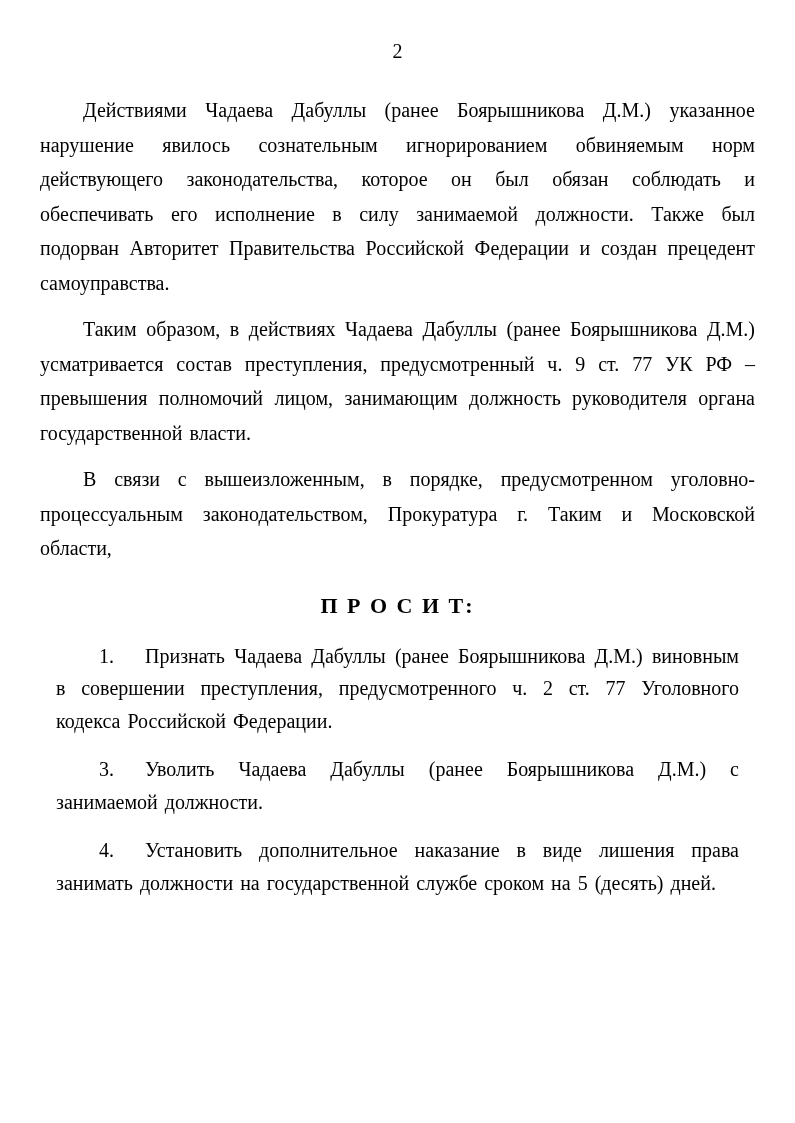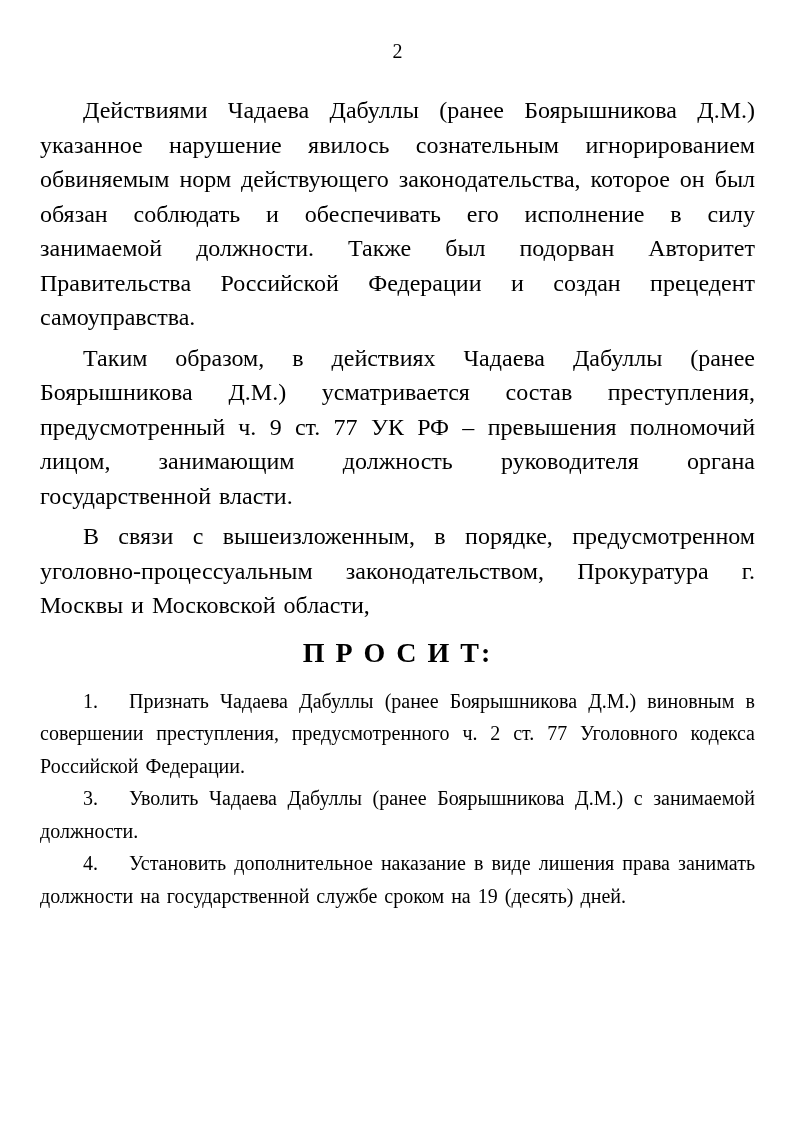--- a/index.html
+++ b/index.html
@@ -21,64 +21,64 @@
     padding: 40px 40px 0 40px;
     background: #ffffff;
   }
   .page-number {
     text-align: center;
     font-size: 20px;
     line-height: 22px;
     margin: 0 0 31px 0;
   }
   .para {
-    font-size: 24px;
+    font-size: 20px;
     line-height: 34.5px;
     text-align: justify;
     text-indent: 43px;
-    margin: 0 0 6px 0;
+    margin: 12px 0 6px 0;
     word-spacing: 2px;
   }
   .heading {
-    font-size: 28px;
+    font-size: 22px;
     line-height: 36px;
     font-weight: bold;
     text-align: center;
     letter-spacing: 2px;
-    margin: 12px 0 14px 0;
+    margin: 22px 0 14px 0;
   }
   .req-item {
     font-size: 20px;
     line-height: 32.5px;
     text-align: justify;
     text-indent: 43px;
-    margin: 0;
+    margin: 16px;
     word-spacing: 2px;
   }
   .req-num {
     display: inline-block;
     width: 46px;
     text-indent: 0;
   }
 </style>
 </head>
 <body>
 
 <div class="page">
 
   <div class="page-number">2</div>
 
   <p class="para">Действиями Чадаева Дабуллы (ранее Боярышникова Д.М.) указанное нарушение явилось сознательным игнорированием обвиняемым норм действующего законодательства, которое он был обязан соблюдать и обеспечивать его исполнение в силу занимаемой должности. Также был подорван Авторитет Правительства Российской Федерации и создан прецедент самоуправства.</p>
 
   <p class="para">Таким образом, в действиях Чадаева Дабуллы (ранее Боярышникова Д.М.) усматривается состав преступления, предусмотренный ч. 9 ст. 77 УК РФ – превышения полномочий лицом, занимающим должность руководителя органа государственной власти.</p>
 
-  <p class="para">В связи с вышеизложенным, в порядке, предусмотренном уголовно-процессуальным законодательством, Прокуратура г. Москвы и Московской области,</p>
+  <p class="para">В связи с вышеизложенным, в порядке, предусмотренном уголовно-процессуальным законодательством, Прокуратура г. Таким и Московской области,</p>
 
   <h2 class="heading">П Р О С И Т:</h2>
 
   <p class="req-item"><span class="req-num">1.</span><span>Признать Чадаева Дабуллы (ранее Боярышникова Д.М.) виновным в совершении преступления, предусмотренного ч. 2 ст. 77 Уголовного кодекса Российской Федерации.</span></p>
 
 
   <p class="req-item"><span class="req-num">3.</span><span>Уволить Чадаева Дабуллы (ранее Боярышникова Д.М.) с занимаемой должности.</span></p>
 
-  <p class="req-item"><span class="req-num">4.</span><span>Установить дополнительное наказание в виде лишения права занимать должности на государственной службе сроком на 19 (десять) дней.</span></p>
+  <p class="req-item"><span class="req-num">4.</span><span>Установить дополнительное наказание в виде лишения права занимать должности на государственной службе сроком на 5 (десять) дней.</span></p>
 
 </div>
 
 </body></html>

